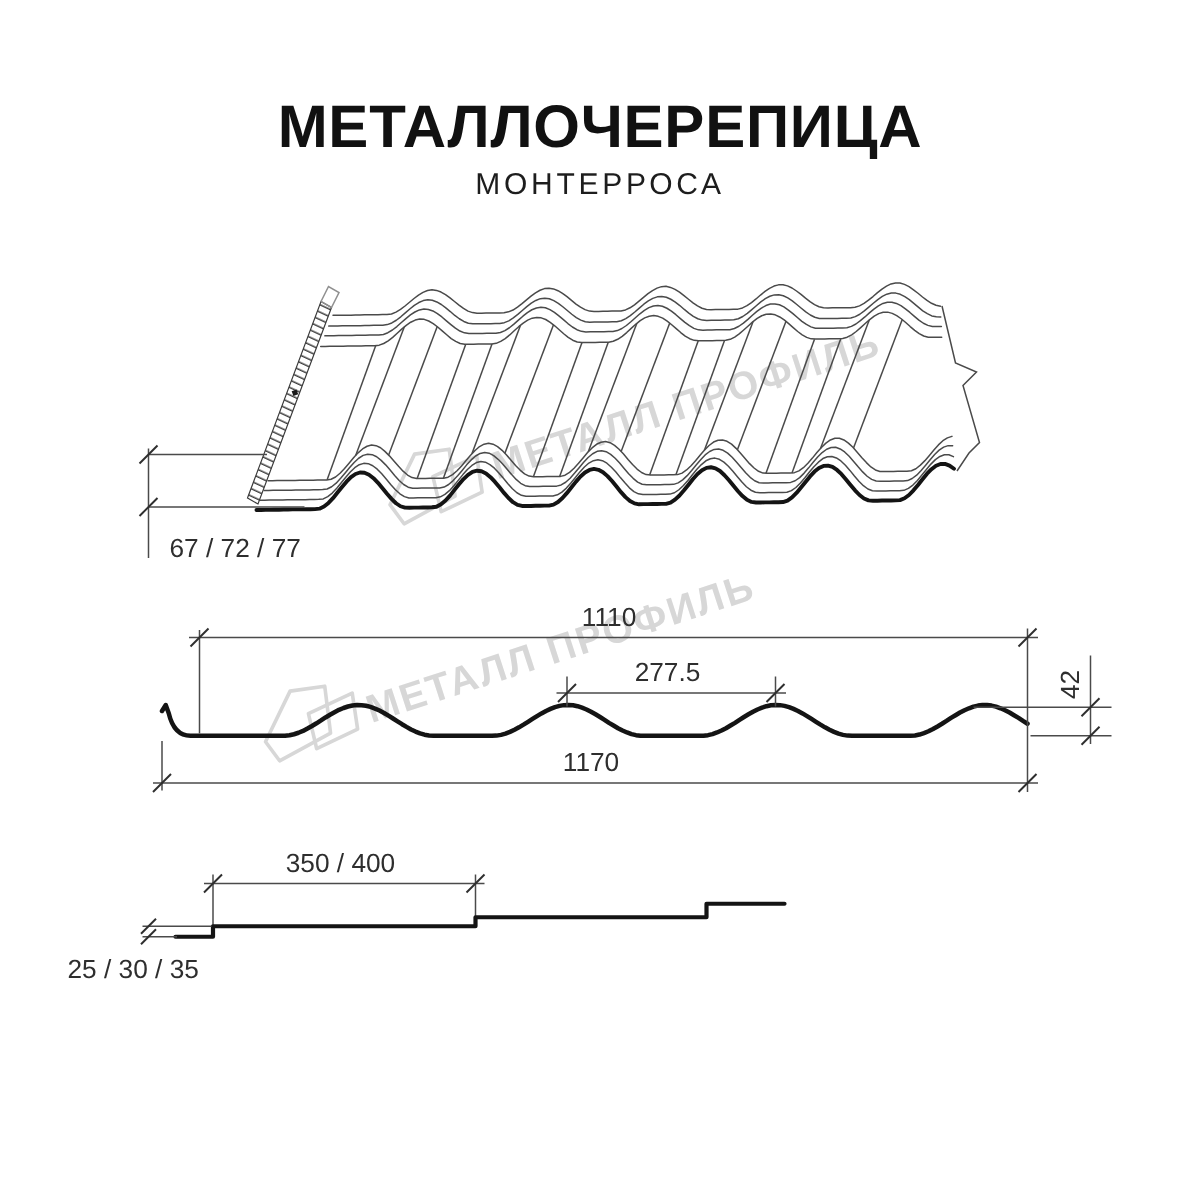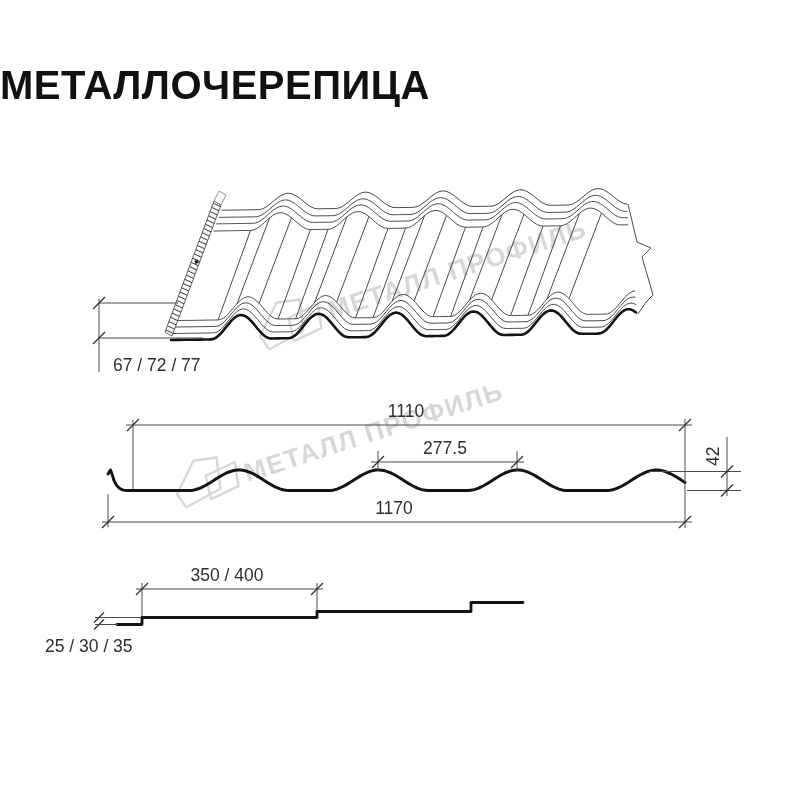--- a/index.html
+++ b/index.html
@@ -1,35 +1,36 @@
 <!DOCTYPE html>
 <html><head>
 <meta charset="utf-8">
 <style>
   html,body{margin:0;padding:0;background:#fff;}
   .page{position:relative;width:800px;height:800px;background:#fff;overflow:hidden;
         font-family:"Liberation Sans",sans-serif;}
-  .title{position:absolute;top:63px;left:0;width:100%;text-align:left;margin:0;
+  .title{position:absolute;top:63px;left:0;width:100%;text-align:center;margin:0;
          font-size:40px;font-weight:bold;letter-spacing:0.5px;color:#111;}
   .subtitle{position:absolute;top:112px;left:0;width:100%;text-align:center;
             font-size:20px;font-weight:400;letter-spacing:2.5px;color:#1d1d1d;}
   svg.canvas{position:absolute;left:0;top:0;}
   .thin{stroke:#4a4a4a;stroke-width:1;fill:none;}
   .tick{stroke:#2e2e2e;stroke-width:1.3;fill:none;}
   .bold{stroke:#141414;stroke-width:2.8;fill:none;stroke-linejoin:round;stroke-linecap:round;}
   .dimtext{font-size:17.5px;fill:#2e2e2e;}
   .wmtext{font-size:26px;font-weight:bold;letter-spacing:1.5px;fill:#d7d7d7;}
   .wmlogo{fill:none;stroke:#d7d7d7;stroke-width:2.4;stroke-linejoin:round;}
 </style>
 </head>
 <body>
 
 <div class="page">
 
   <h1 class="title">МЕТАЛЛОЧЕРЕПИЦА</h1>
+  <div class="subtitle">МОНТЕРРОСА</div>
 
   <svg class="canvas" width="800" height="800" viewBox="0 0 800 800">
     <defs>
       <pattern id="hatch" patternUnits="userSpaceOnUse" width="4.5" height="4.5" patternTransform="rotate(-65)">
         <line x1="0" y1="0" x2="0" y2="4.5" stroke="#3f3f3f" stroke-width="2"></line>
       </pattern>
     </defs>
 
     <g transform="translate(264,352) rotate(-18)">
       <path class="wmlogo" d="M1,-16 L27,-43 L50,-39 L44,-8 L6,-1 Z"></path>

